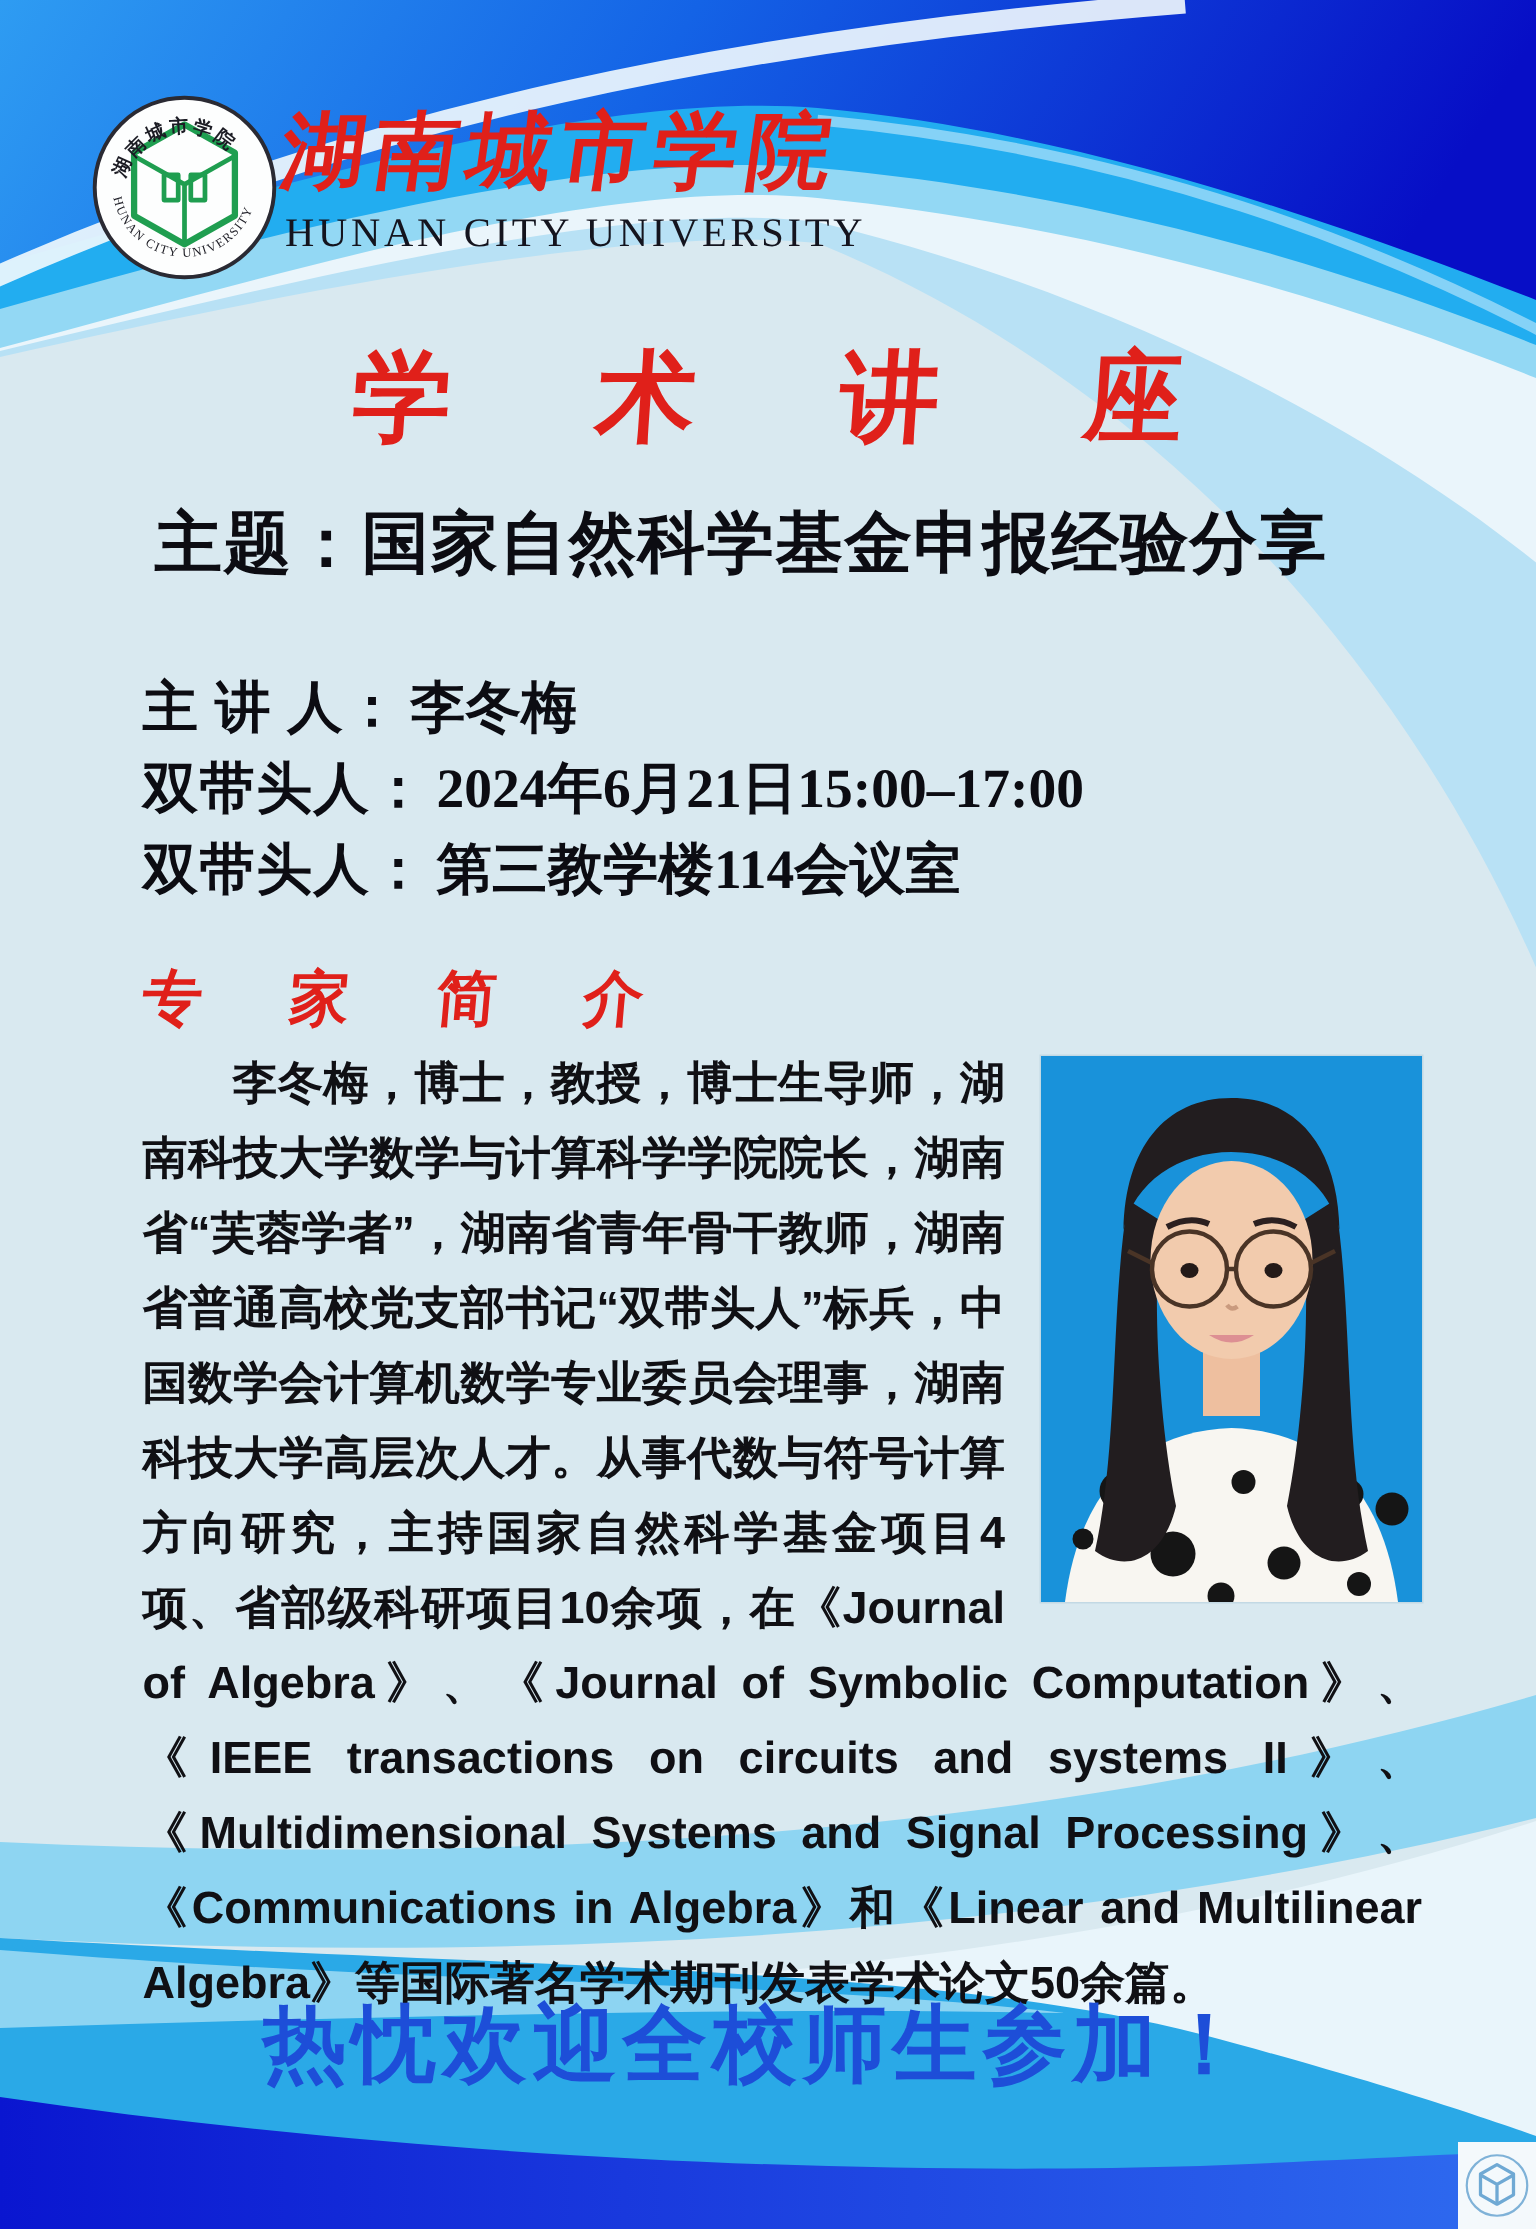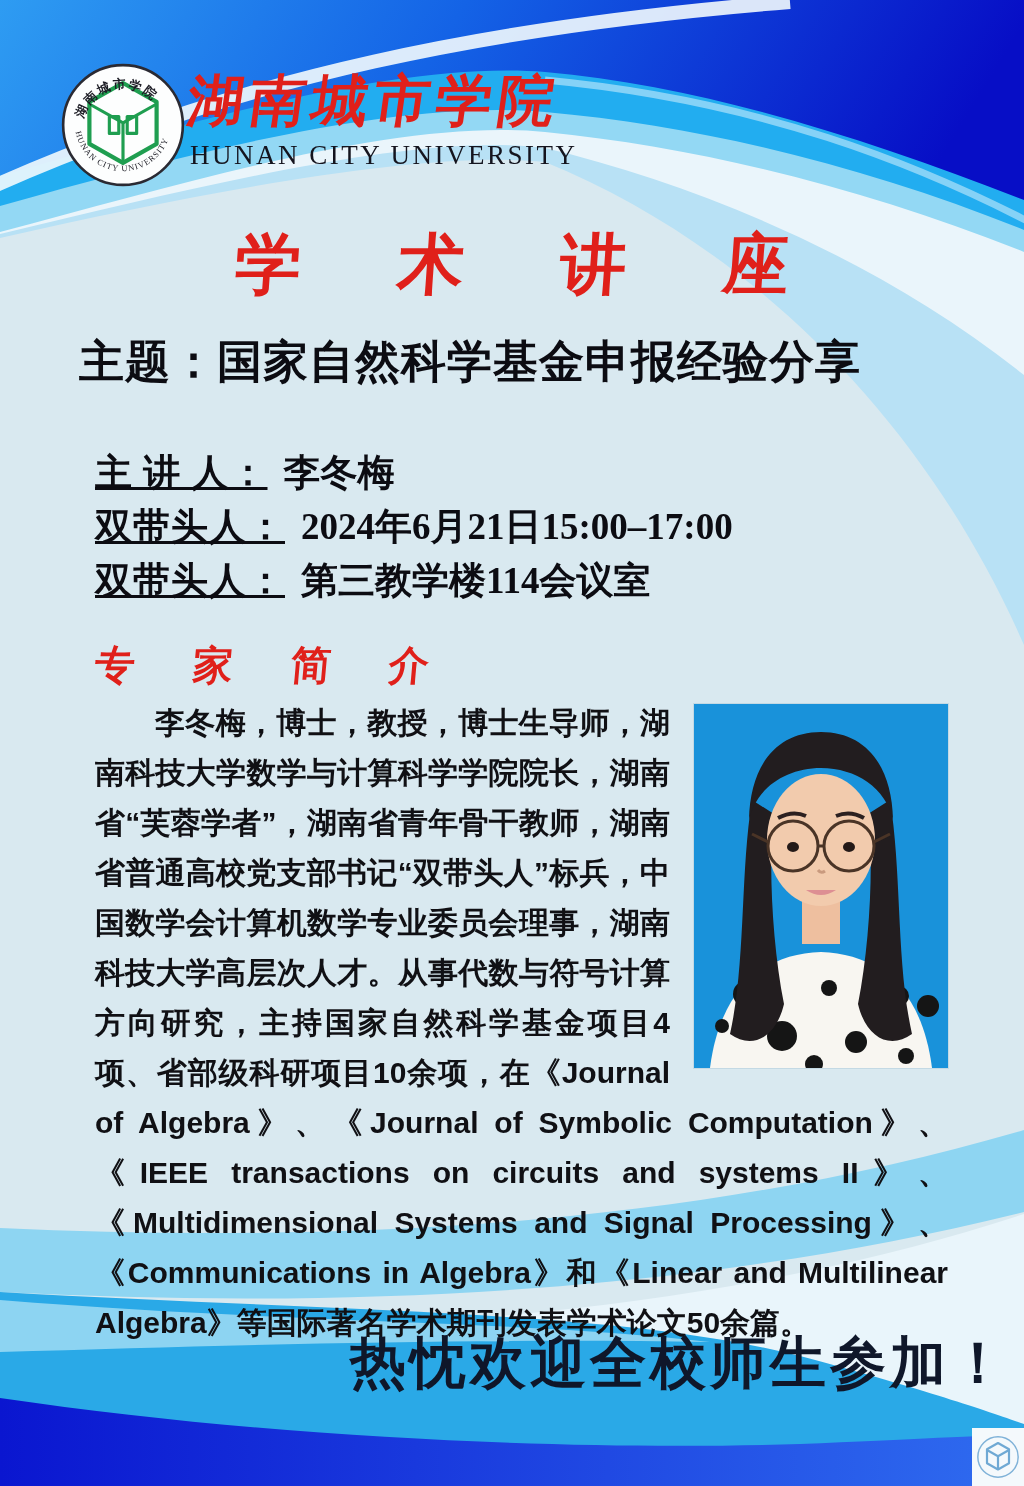--- a/index.html
+++ b/index.html
@@ -26,31 +26,31 @@
     font-family:"Liberation Serif", serif;
   }
 
   .lecture-title{
     position:absolute; left:0; top:220px; width:1024px;
     text-align:center; font-size:66px; font-weight:900; color:#e0201a;
     letter-spacing:40px; padding-left:40px; box-sizing:border-box;
     transform:skewX(-4deg); white-space:nowrap;
   }
   .topic{
-    position:absolute; left:79px; top:332px; width:840px;
+    position:absolute; left:103px; top:332px; width:840px;
     font-size:45px; font-weight:700; color:#0c0c12; letter-spacing:1px;
     white-space:nowrap;
   }
   .details{
     position:absolute; left:95px; top:446px; width:840px;
     font-size:37px; font-weight:700; color:#0c0c12;
   }
   .detail-row{height:54px; line-height:54px; white-space:nowrap;}
-  .detail-row .lbl{letter-spacing:1px;text-decoration:underline;}
-  .detail-row .val{margin-left:16px;}
+  .detail-row .lbl{letter-spacing:1px;}
+  .detail-row .val{margin-left:6px;}
 
   .section-heading{
     position:absolute; left:95px; top:638px;
     font-size:40px; font-weight:900; color:#e0201a;
     letter-spacing:24px; transform:skewX(-5deg); white-space:nowrap;
   }
 
   .bio{
     position:absolute; left:95px; top:698px; width:853px;
     font-family:"Liberation Sans", sans-serif;
@@ -59,21 +59,21 @@
   }
   .bio p{margin:0; text-indent:2em;}
   .speaker-photo{
     float:right; width:254px; height:364px; margin:6px 0 14px 24px;
     background:#1992da; box-shadow:0 0 0 1px #c3d9e4;
   }
   .speaker-photo svg{display:block;}
 
   .welcome{
     position:absolute; left:0; top:1326px; width:1010px;
-    text-align:right; font-size:56px; font-weight:900; color:#0f172a;
+    text-align:center; font-size:56px; font-weight:900; color:#1d4ed8;
     letter-spacing:4px; white-space:nowrap;
   }
 
   .corner-badge{
     position:absolute; right:0; bottom:0; width:52px; height:58px;
     background:#f4f9fc; display:flex; align-items:center; justify-content:center;
   }
 </style>
 </head>
 <body>

